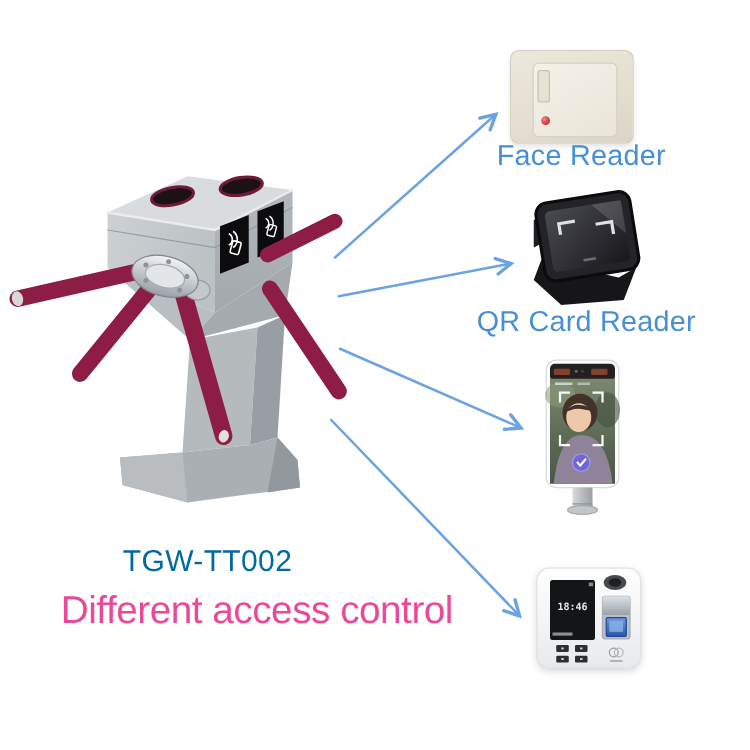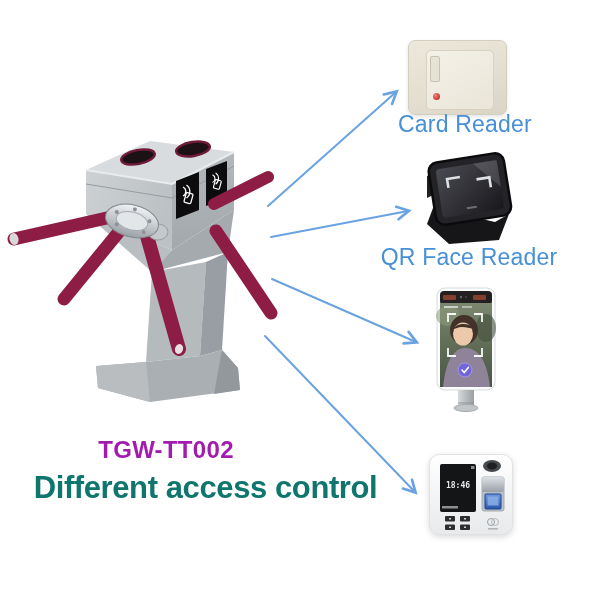--- a/index.html
+++ b/index.html
@@ -10,25 +10,25 @@
   .abs{position:absolute;}
   svg{display:block;}
 
   
   .dev-label{
     position:absolute;text-align:center;color:#478fd6;
     font-size:23px;font-weight:500;letter-spacing:0.2px;white-space:nowrap;
   }
   .model-text{
     position:absolute;left:66px;top:436px;width:200px;text-align:center;
-    color:#a21caf;font-size:24px;font-weight:bold;letter-spacing:0.3px;
+    color:#0369a1;font-size:24px;font-weight:normal;letter-spacing:0.3px;
   }
   .heading-text{
     position:absolute;left:8px;top:470px;width:395px;text-align:center;
-    color:#0f766e;font-size:31px;font-weight:bold;letter-spacing:-0.4px;
+    color:#ec4899;font-size:31px;font-weight:normal;letter-spacing:-0.4px;
   }
 
   
   .card-reader{left:408px;top:40px;width:97px;height:73px;
     background:linear-gradient(160deg,#ece8db 0%,#e3decf 60%,#d9d4c4 100%);
     border:1px solid #d3cebe;border-radius:7px;
     box-shadow:0 2px 4px rgba(0,0,0,0.10);}
   .card-reader .panel{position:absolute;left:17px;top:9px;width:66px;height:58px;
     background:linear-gradient(150deg,#f4f1e8,#e9e5d8);
     border:1px solid #d6d1c1;border-radius:5px;}
@@ -130,21 +130,21 @@
       <line x1="265" y1="336" x2="415" y2="492" marker-end="url(#arw)"></line>
     </g>
   </svg>
 
   <div class="abs card-reader">
     <div class="panel">
       <div class="slot"></div>
       <div class="led"></div>
     </div>
   </div>
-  <div class="dev-label" style="left:385px;top:111px;width:160px">Card Reader</div>
+  <div class="dev-label" style="left:385px;top:111px;width:160px">Face Reader</div>
 
   <div class="abs" style="left:419px;top:148px">
     <svg width="96" height="100" viewBox="0 0 96 100">
       <defs>
         <linearGradient id="qrscr" x1="0" y1="0" x2="1" y2="1">
           <stop offset="0" stop-color="#4a4a52"></stop>
             <stop offset="1" stop-color="#18181c"></stop>
         </linearGradient>
       </defs>
       <path d="M14,60 L76,74 L90,66 L80,92 L30,96 L8,76 Z" fill="#161618"></path>
@@ -152,21 +152,21 @@
       <g transform="rotate(-9 48 42)">
         <rect x="13" y="10" width="76" height="63" rx="9" fill="#242428" stroke="#0b0b0d" stroke-width="2.5"></rect>
         <rect x="20" y="17" width="62" height="49" rx="4" fill="url(#qrscr)"></rect>
         <polygon points="58,17 82,17 82,44" fill="#ffffff" opacity="0.14"></polygon>
         <path d="M30,37 v-9 h13" fill="none" stroke="#dde0e4" stroke-width="2.6"></path>
         <path d="M59,33 h13 v10" fill="none" stroke="#dde0e4" stroke-width="2.6"></path>
         <rect x="45" y="59" width="10" height="2" fill="#8b8b90" opacity="0.7"></rect>
       </g>
     </svg>
   </div>
-  <div class="dev-label" style="left:374px;top:244px;width:190px">QR Face Reader</div>
+  <div class="dev-label" style="left:374px;top:244px;width:190px">QR Card Reader</div>
 
   <div class="abs" style="left:436px;top:286px">
     <svg width="64" height="128" viewBox="0 0 64 128">
       <defs>
         <linearGradient id="photo" x1="0" y1="0" x2="0" y2="1">
           <stop offset="0" stop-color="#7b876f"></stop>
             <stop offset="0.55" stop-color="#5e6a54"></stop>
             <stop offset="1" stop-color="#4b5547"></stop>
         </linearGradient>
         <linearGradient id="polegrad" x1="0" y1="0" x2="1" y2="0">

